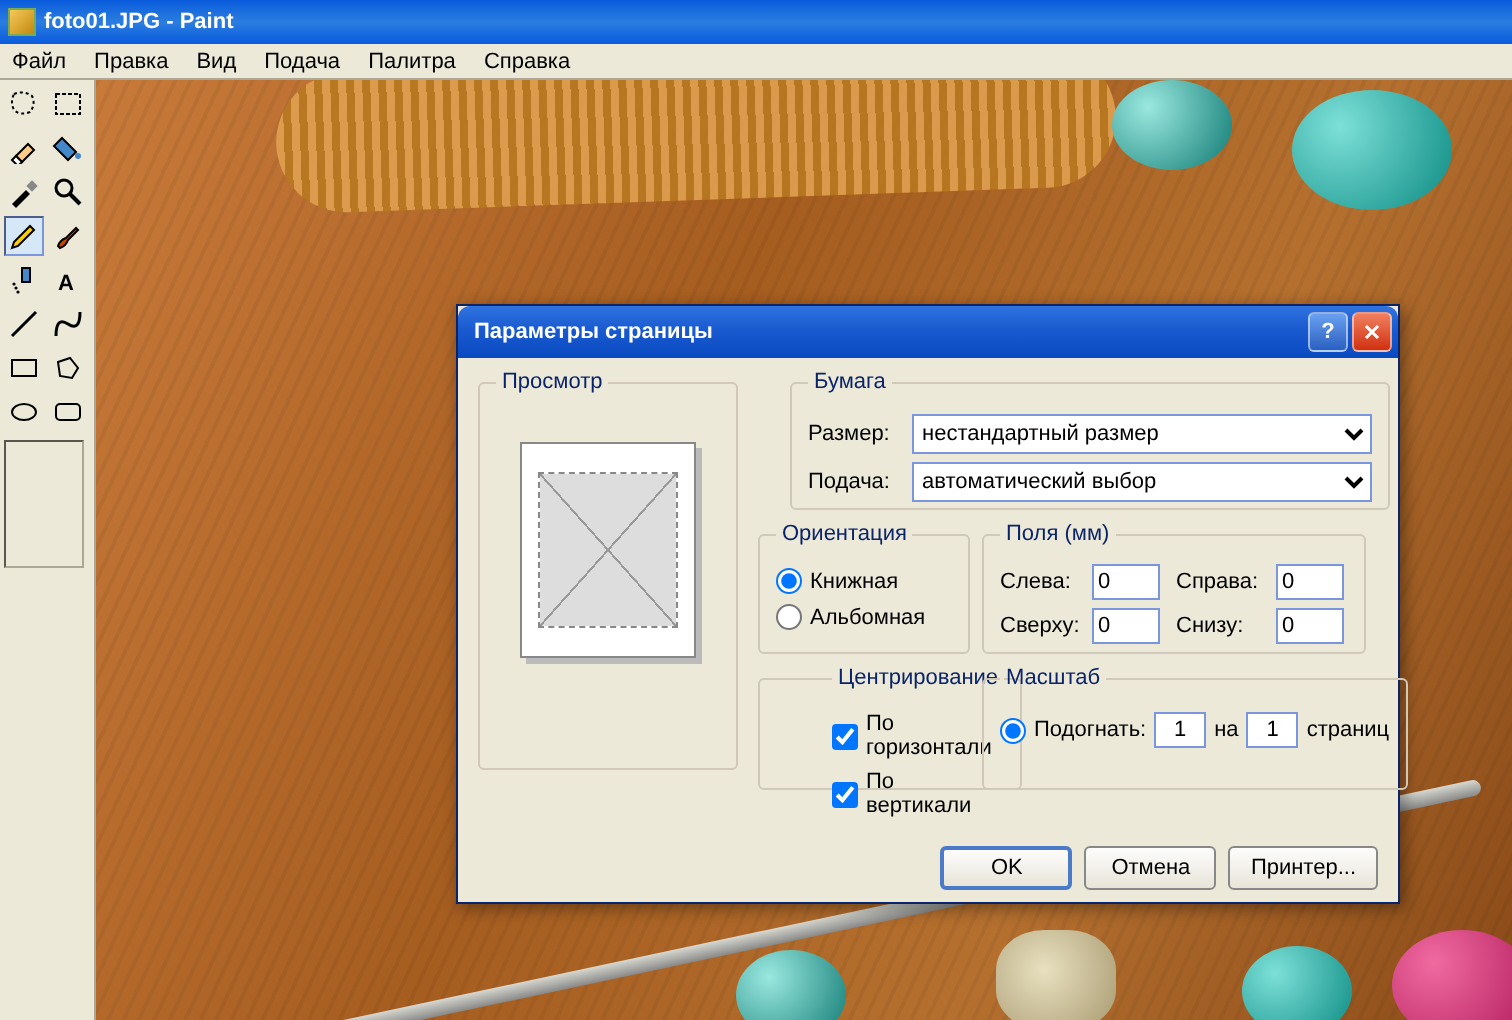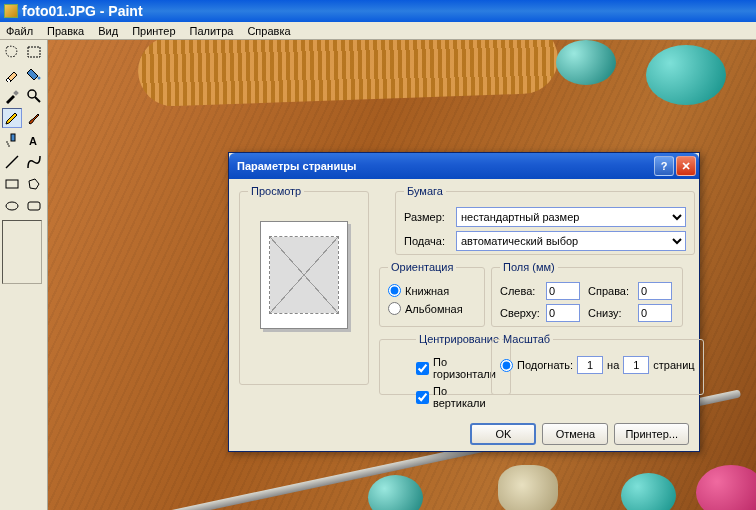--- a/index.html
+++ b/index.html
@@ -1,20 +1,20 @@
 <!DOCTYPE html>
 <html><head>
 <meta charset="utf-8">
 <style>
   * { box-sizing: border-box; margin: 0; padding: 0; font-family: Tahoma, sans-serif; font-size: 11px; }
   body { width: 756px; height: 510px; overflow: hidden; background: #ece9d8; position: relative; }
   
   .titlebar { height: 22px; background: linear-gradient(to bottom, #0a5bdc, #2b7de0 50%, #0a5bdc); display: flex; align-items: center; padding: 0 4px; color: #fff; }
   .titlebar .icon { width: 14px; height: 14px; background: linear-gradient(135deg,#f5c85a,#c28a0f); border: 1px solid #7a5; margin-right: 4px; }
-  .titlebar .title { font-weight: bold; color: #fff; font-size: 14px; }
+  .titlebar .title { font-weight: bold; color: #fff; font-size: 11px; }
   
   .menubar { height: 18px; background: #ece9d8; display: flex; align-items: center; padding: 0 6px; gap: 14px; color: #000; border-bottom: 1px solid #aca899; }
   .menubar span { cursor: default; }
   
   .workspace { display: flex; height: 470px; background: #808080; }
   
   .toolbox { width: 48px; background: #ece9d8; border-right: 1px solid #aca899; padding: 2px; }
   .tools { display: grid; grid-template-columns: 20px 20px; gap: 2px; margin-bottom: 4px; }
   .tool { width: 20px; height: 20px; border: 1px solid #ece9d8; display: flex; align-items: center; justify-content: center; cursor: pointer; }
   .tool.sel { background: #d6e7f7; border: 1px inset #7a96df; }
@@ -84,21 +84,21 @@
 
 <div class="titlebar">
   <div class="icon"></div>
   <div class="title">foto01.JPG - Paint</div>
 </div>
 
 <div class="menubar">
   <span>Файл</span>
   <span>Правка</span>
   <span>Вид</span>
-  <span>Принтер</span>
+  <span>Подача</span>
   <span>Палитра</span>
   <span>Справка</span>
 </div>
 
 <div class="workspace">
   <div class="toolbox">
     <div class="tools">
       <div class="tool">
           <svg viewBox="0 0 16 16">
             <path d="M3 3 Q8 1 12 4 Q14 8 11 12 Q6 14 3 11 Q1 7 3 3" fill="none" stroke="#000" stroke-dasharray="1.5 1.5"></path>

